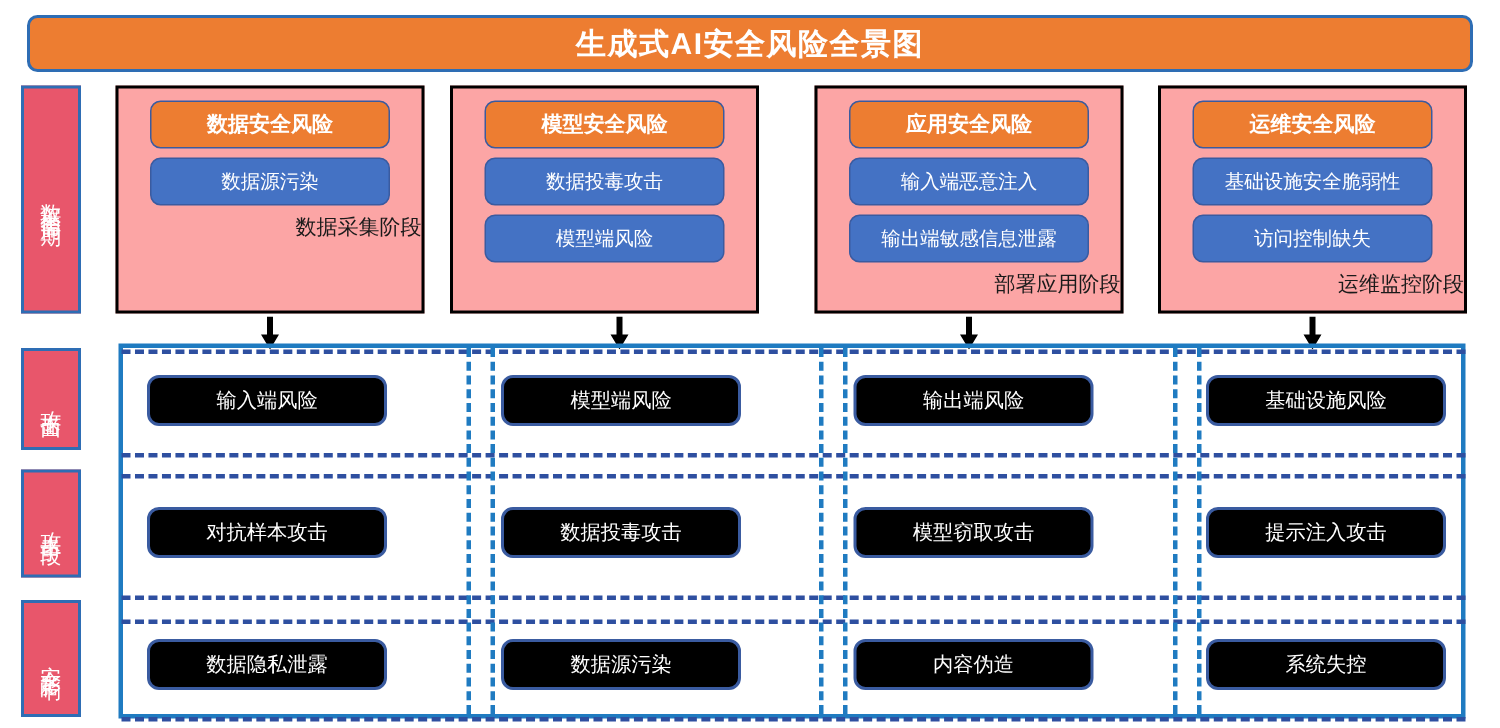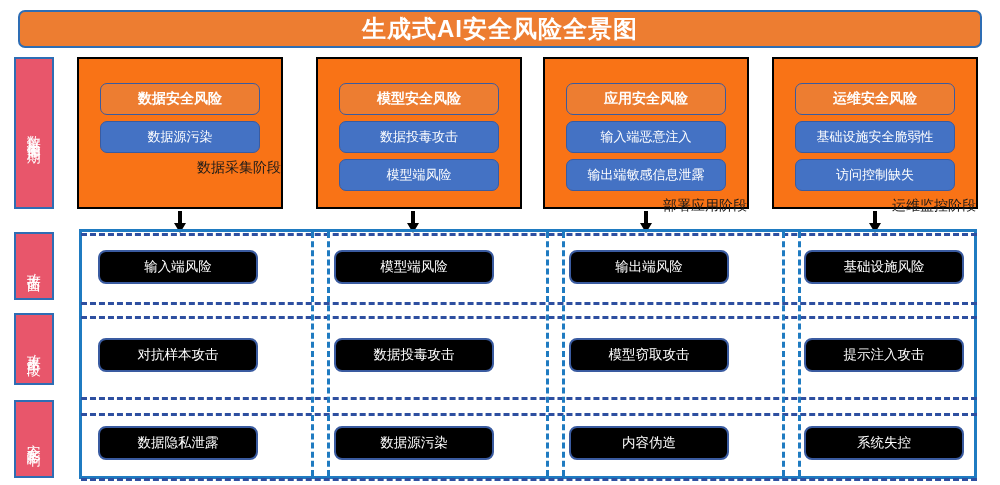--- a/index.html
+++ b/index.html
@@ -14,21 +14,21 @@
   
   .title-bar {
     position: absolute;
     left: 18px; top: 10px;
     width: 964px; height: 38px;
     background: #ED7D31;
     border: 2px solid #2E6DB4;
     border-radius: 7px;
     display: flex; align-items: center; justify-content: center;
     color: #ffffff;
-    font-size: 24px;
+    font-size: 20px;
     font-weight: bold;
     letter-spacing: 1px;
   }
 
   
   .vlabel {
     position: absolute;
     background: #E8566B;
     border: 2px solid #2E6DB4;
     color: #ffffff;
@@ -47,22 +47,22 @@
   .vlabel-surface   { left: 14px; top: 232px; width: 40px; height: 68px; }
   .vlabel-method    { left: 14px; top: 313px; width: 40px; height: 72px; }
   .vlabel-impact    { left: 14px; top: 400px; width: 40px; height: 78px; }
 
   
   .stage-card {
     position: absolute;
     top: 57px;
     height: 152px;
     border: 2px solid #000000;
-    background: #f97316;
-    padding-top: 24px;
+    background: #fca5a5;
+    padding-top: 8px;
   }
   .stage-card .chip {
     margin: 0 auto 6px auto;
     width: 160px; height: 32px;
     border-radius: 7px;
     display: flex; align-items: center; justify-content: center;
     font-size: 14px;
     color: #ffffff;
     border: 1px solid #3A5BA0;
   }
@@ -76,21 +76,21 @@
     font-size: 13px;
   }
   .stage-card .footer {
     text-align: right;
     font-size: 14px;
     color: #1a1a1a;
     margin-top: 1px;
   }
 
   .stage-1 { left: 77px;  width: 206px; }
-  .stage-2 { left: 316px; width: 206px; }
+  .stage-2 { left: 300px; width: 206px; }
   .stage-3 { left: 543px; width: 206px; }
   .stage-4 { left: 772px; width: 206px; }
 
   
   .arrow {
     position: absolute;
     top: 211px;
     width: 16px; height: 22px;
   }
 

